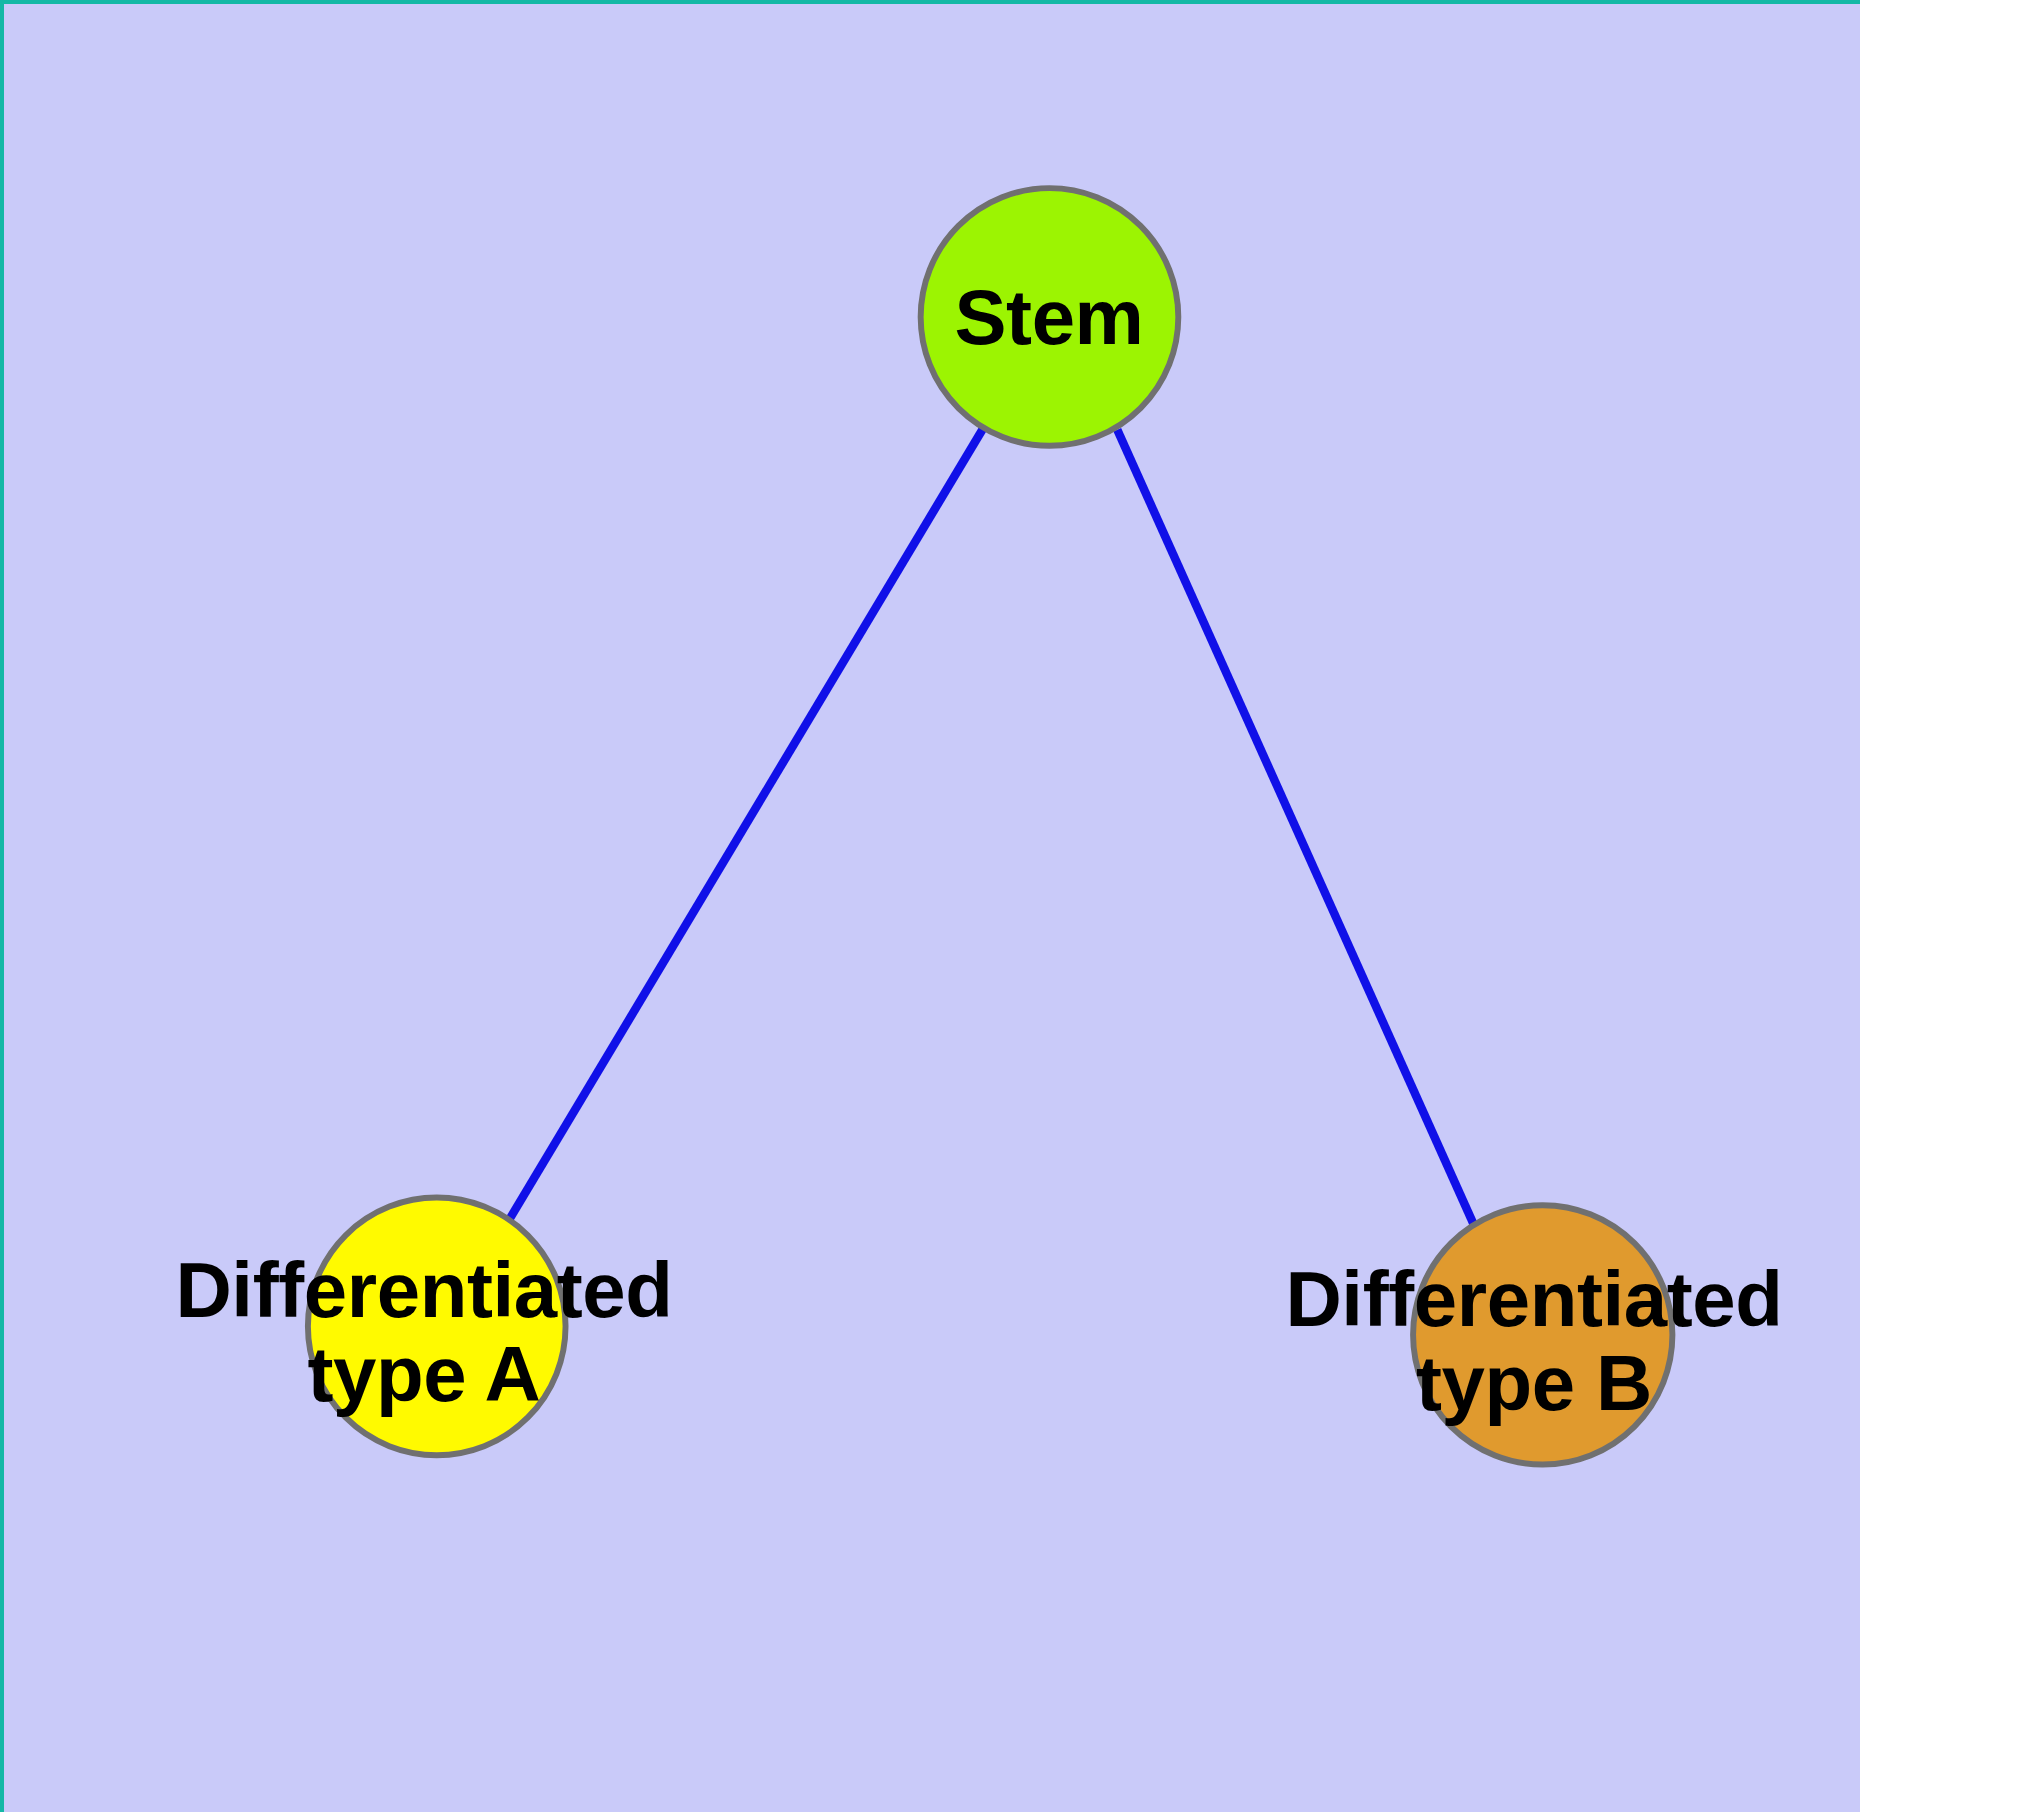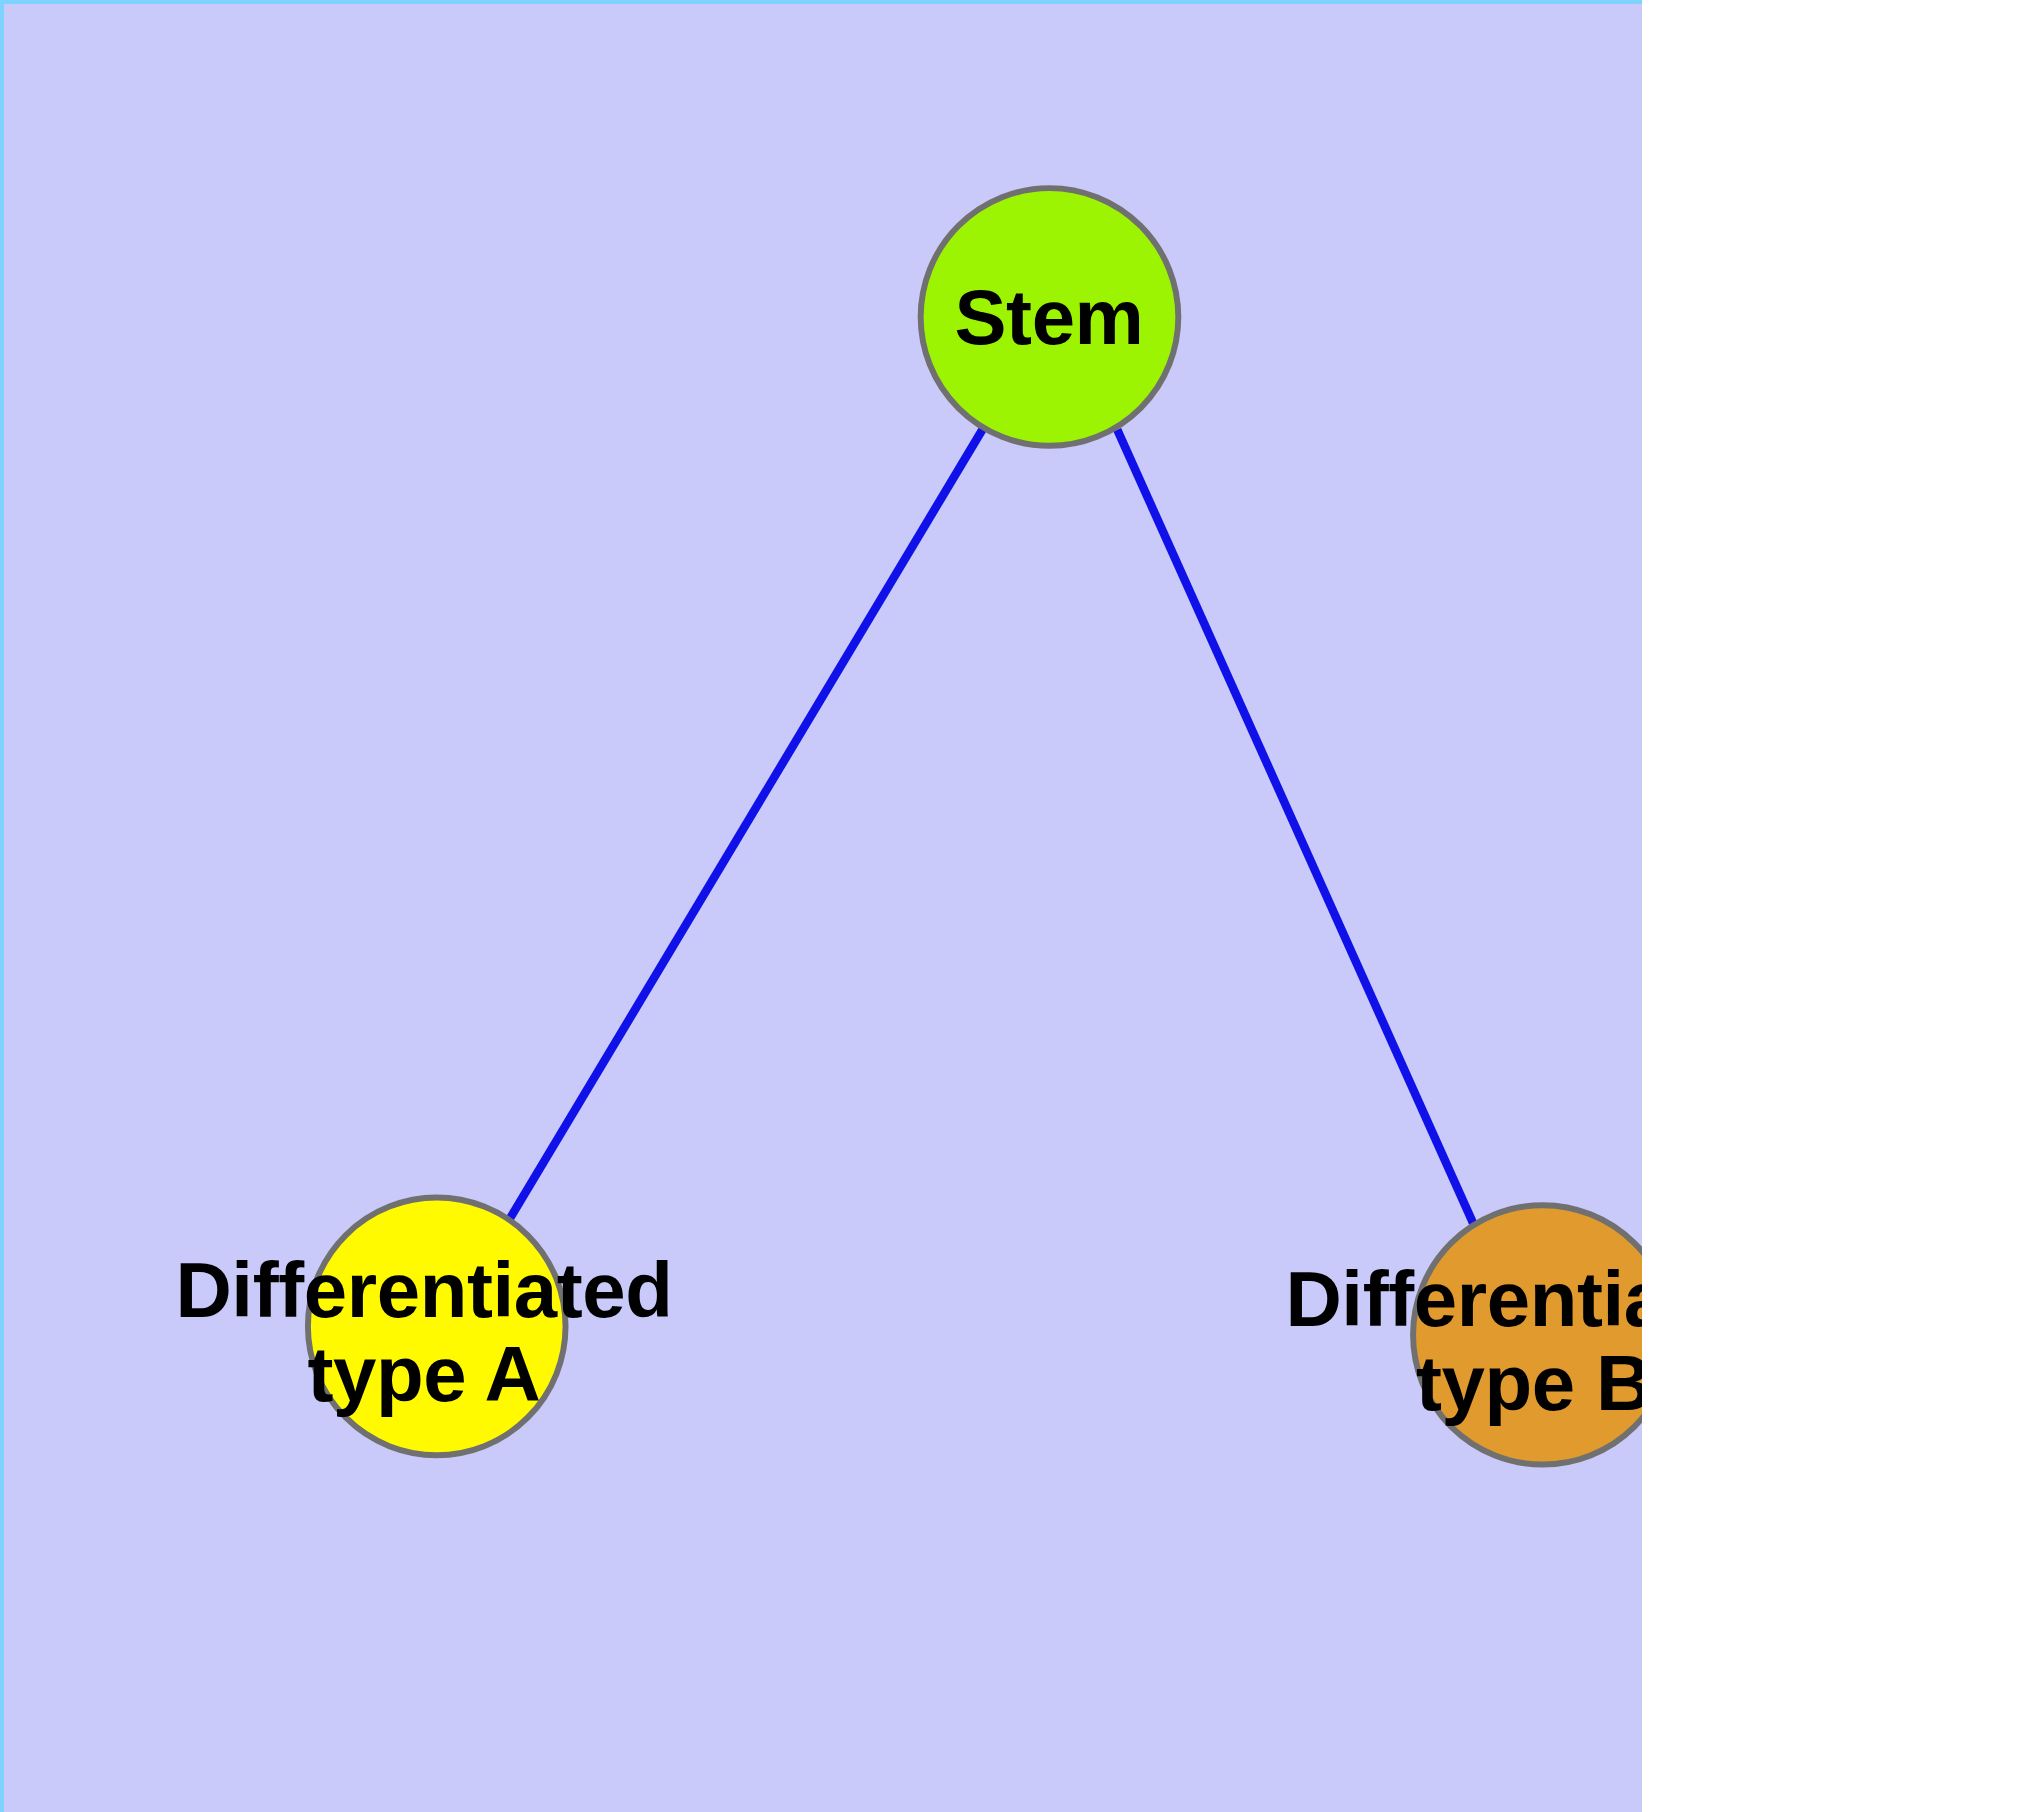--- a/index.html
+++ b/index.html
@@ -57,21 +57,21 @@
   #label-diff-b {
     left: 1534px;
     top: 1341px;
     transform: translate(-50%, -50%);
     font-size: 78px;
   }
 </style>
 </head>
 <body>
 
-<div id="stage" style="background: #7dd3fc; width: 1642px; height: 1812px;">
+<div id="stage" style="background: #14b8a6; width: 1860px; height: 1812px;">
 
   <div id="canvas-panel" style="background: rgb(201, 202, 249);"></div>
 
   <svg id="graph-svg" viewBox="0 0 2384 2138" xmlns="http://www.w3.org/2000/svg">
 
     <g>
       <line x1="1160" y1="505" x2="600" y2="1440" stroke="#1010e8" stroke-width="10" stroke-linecap="butt"></line>
       <line x1="1318" y1="507" x2="1740" y2="1448" stroke="#1010e8" stroke-width="10" stroke-linecap="butt"></line>
     </g>
 

